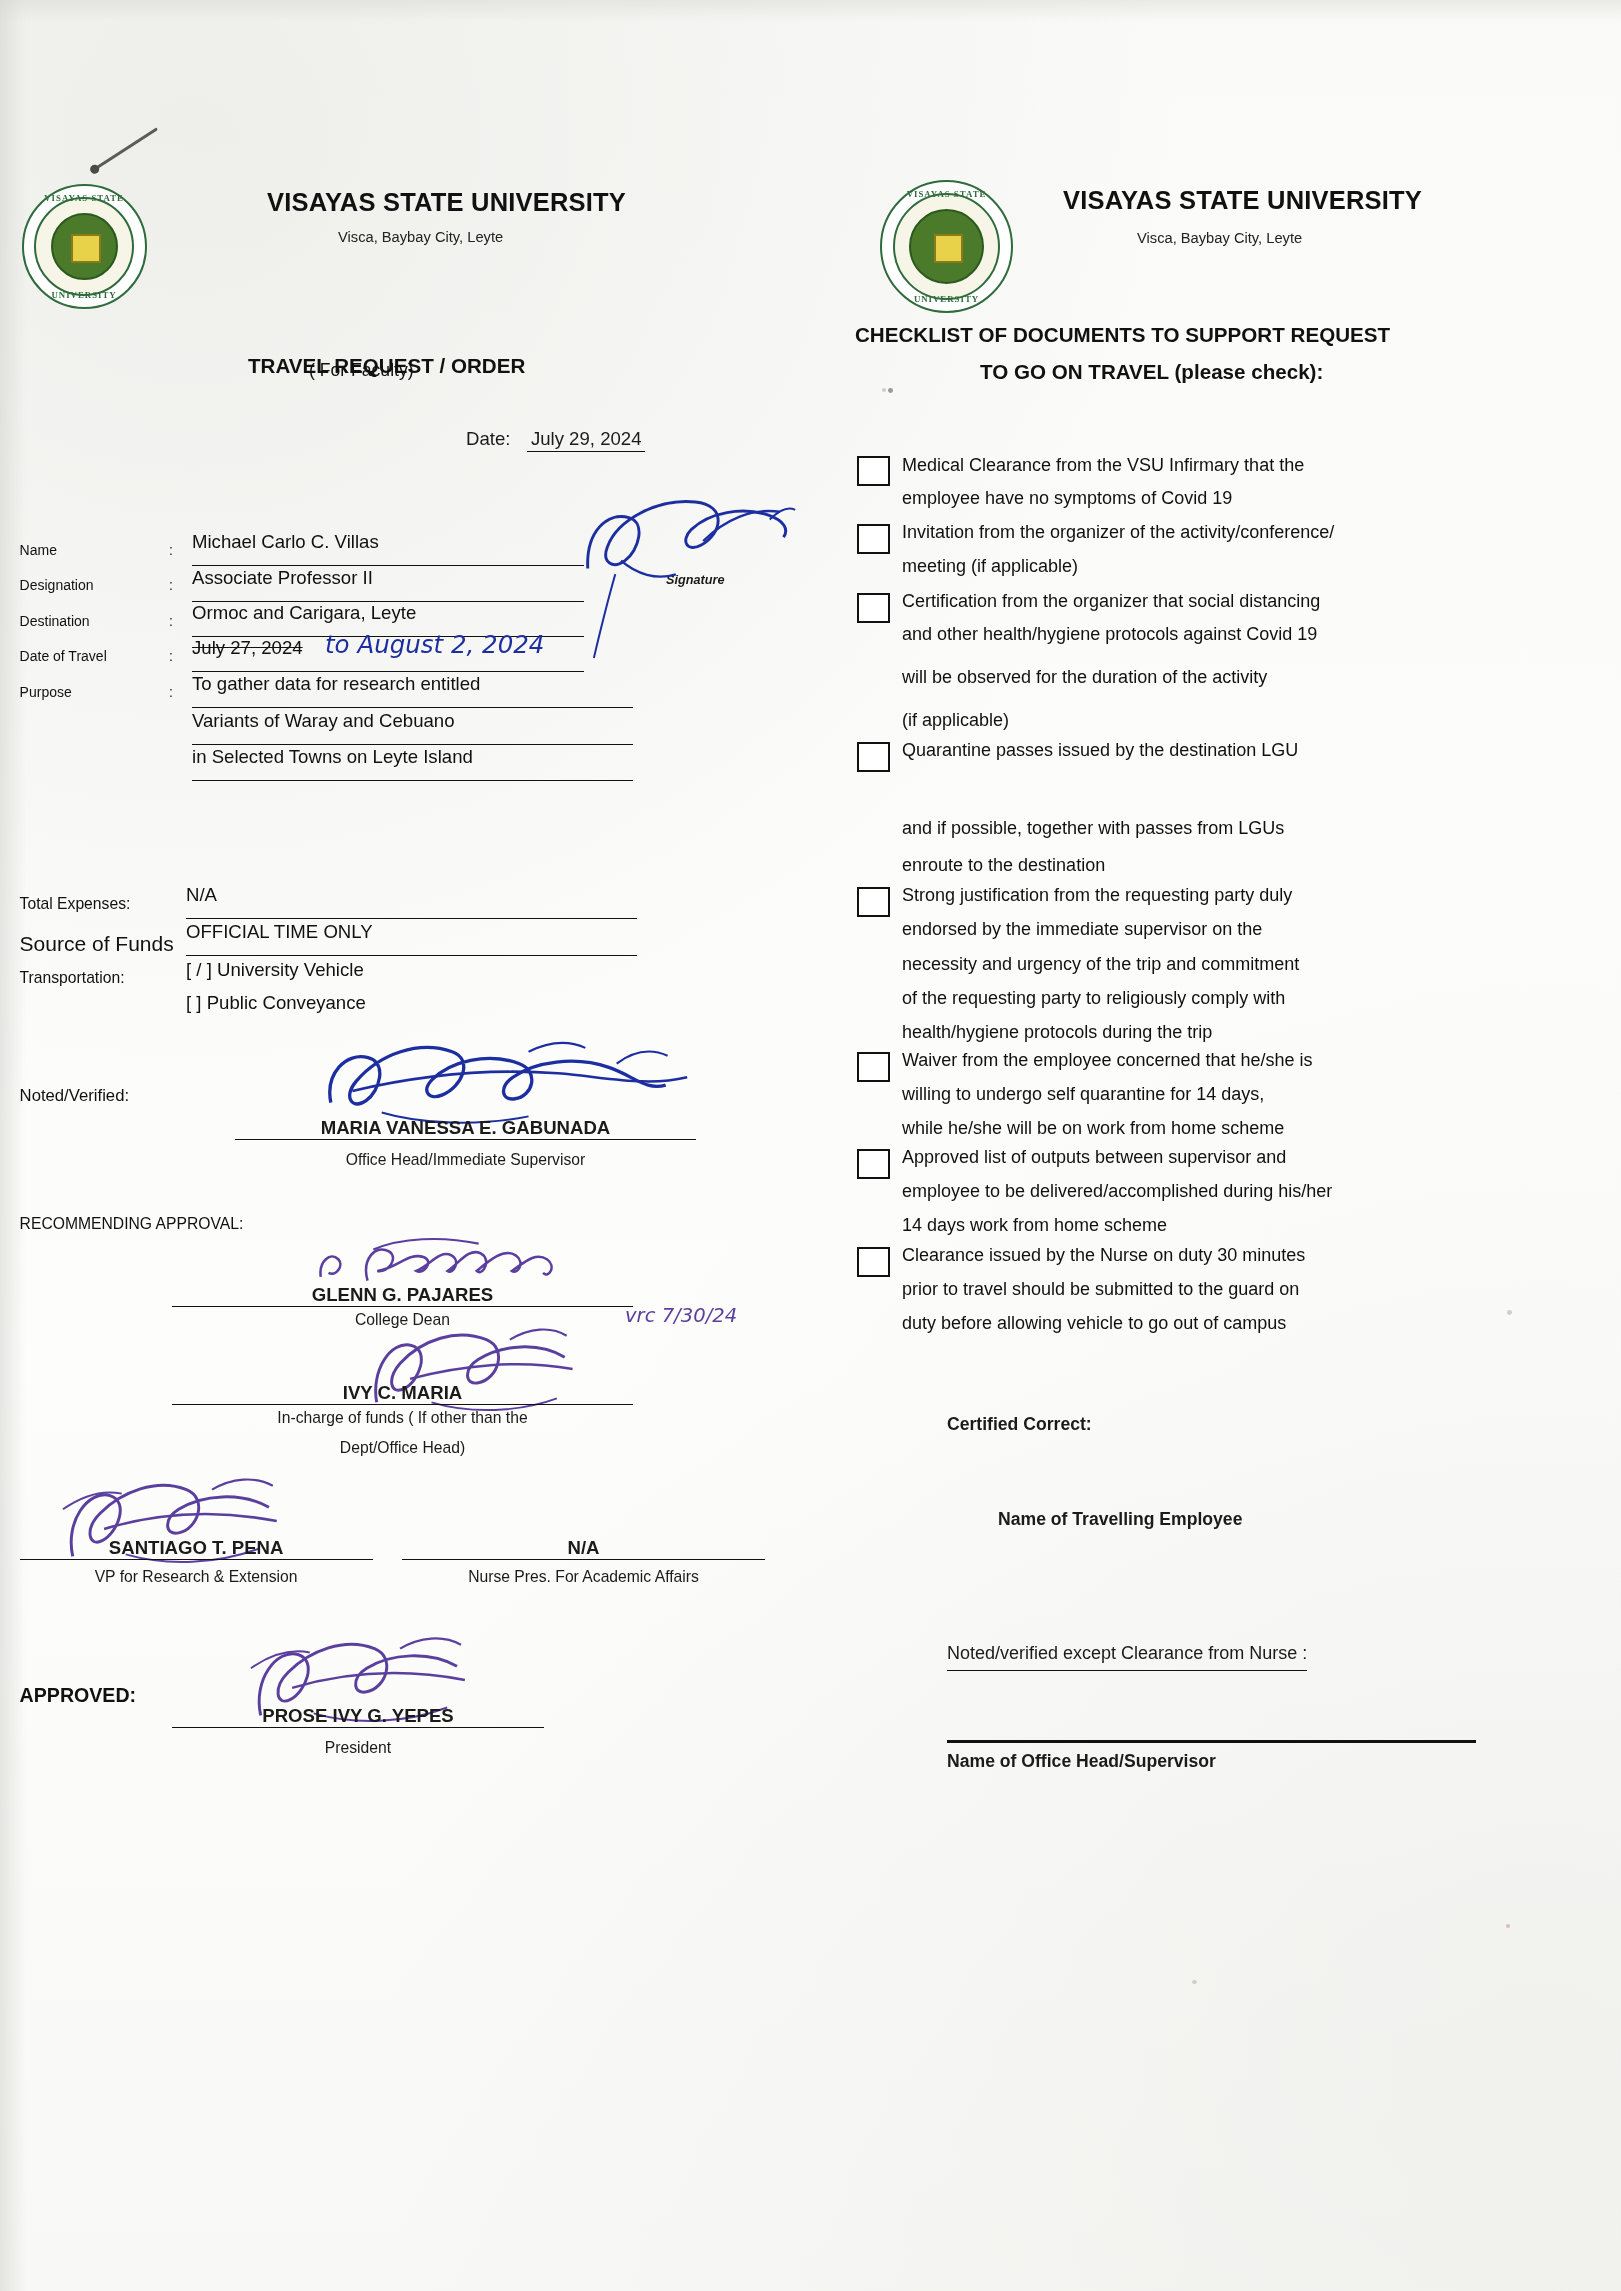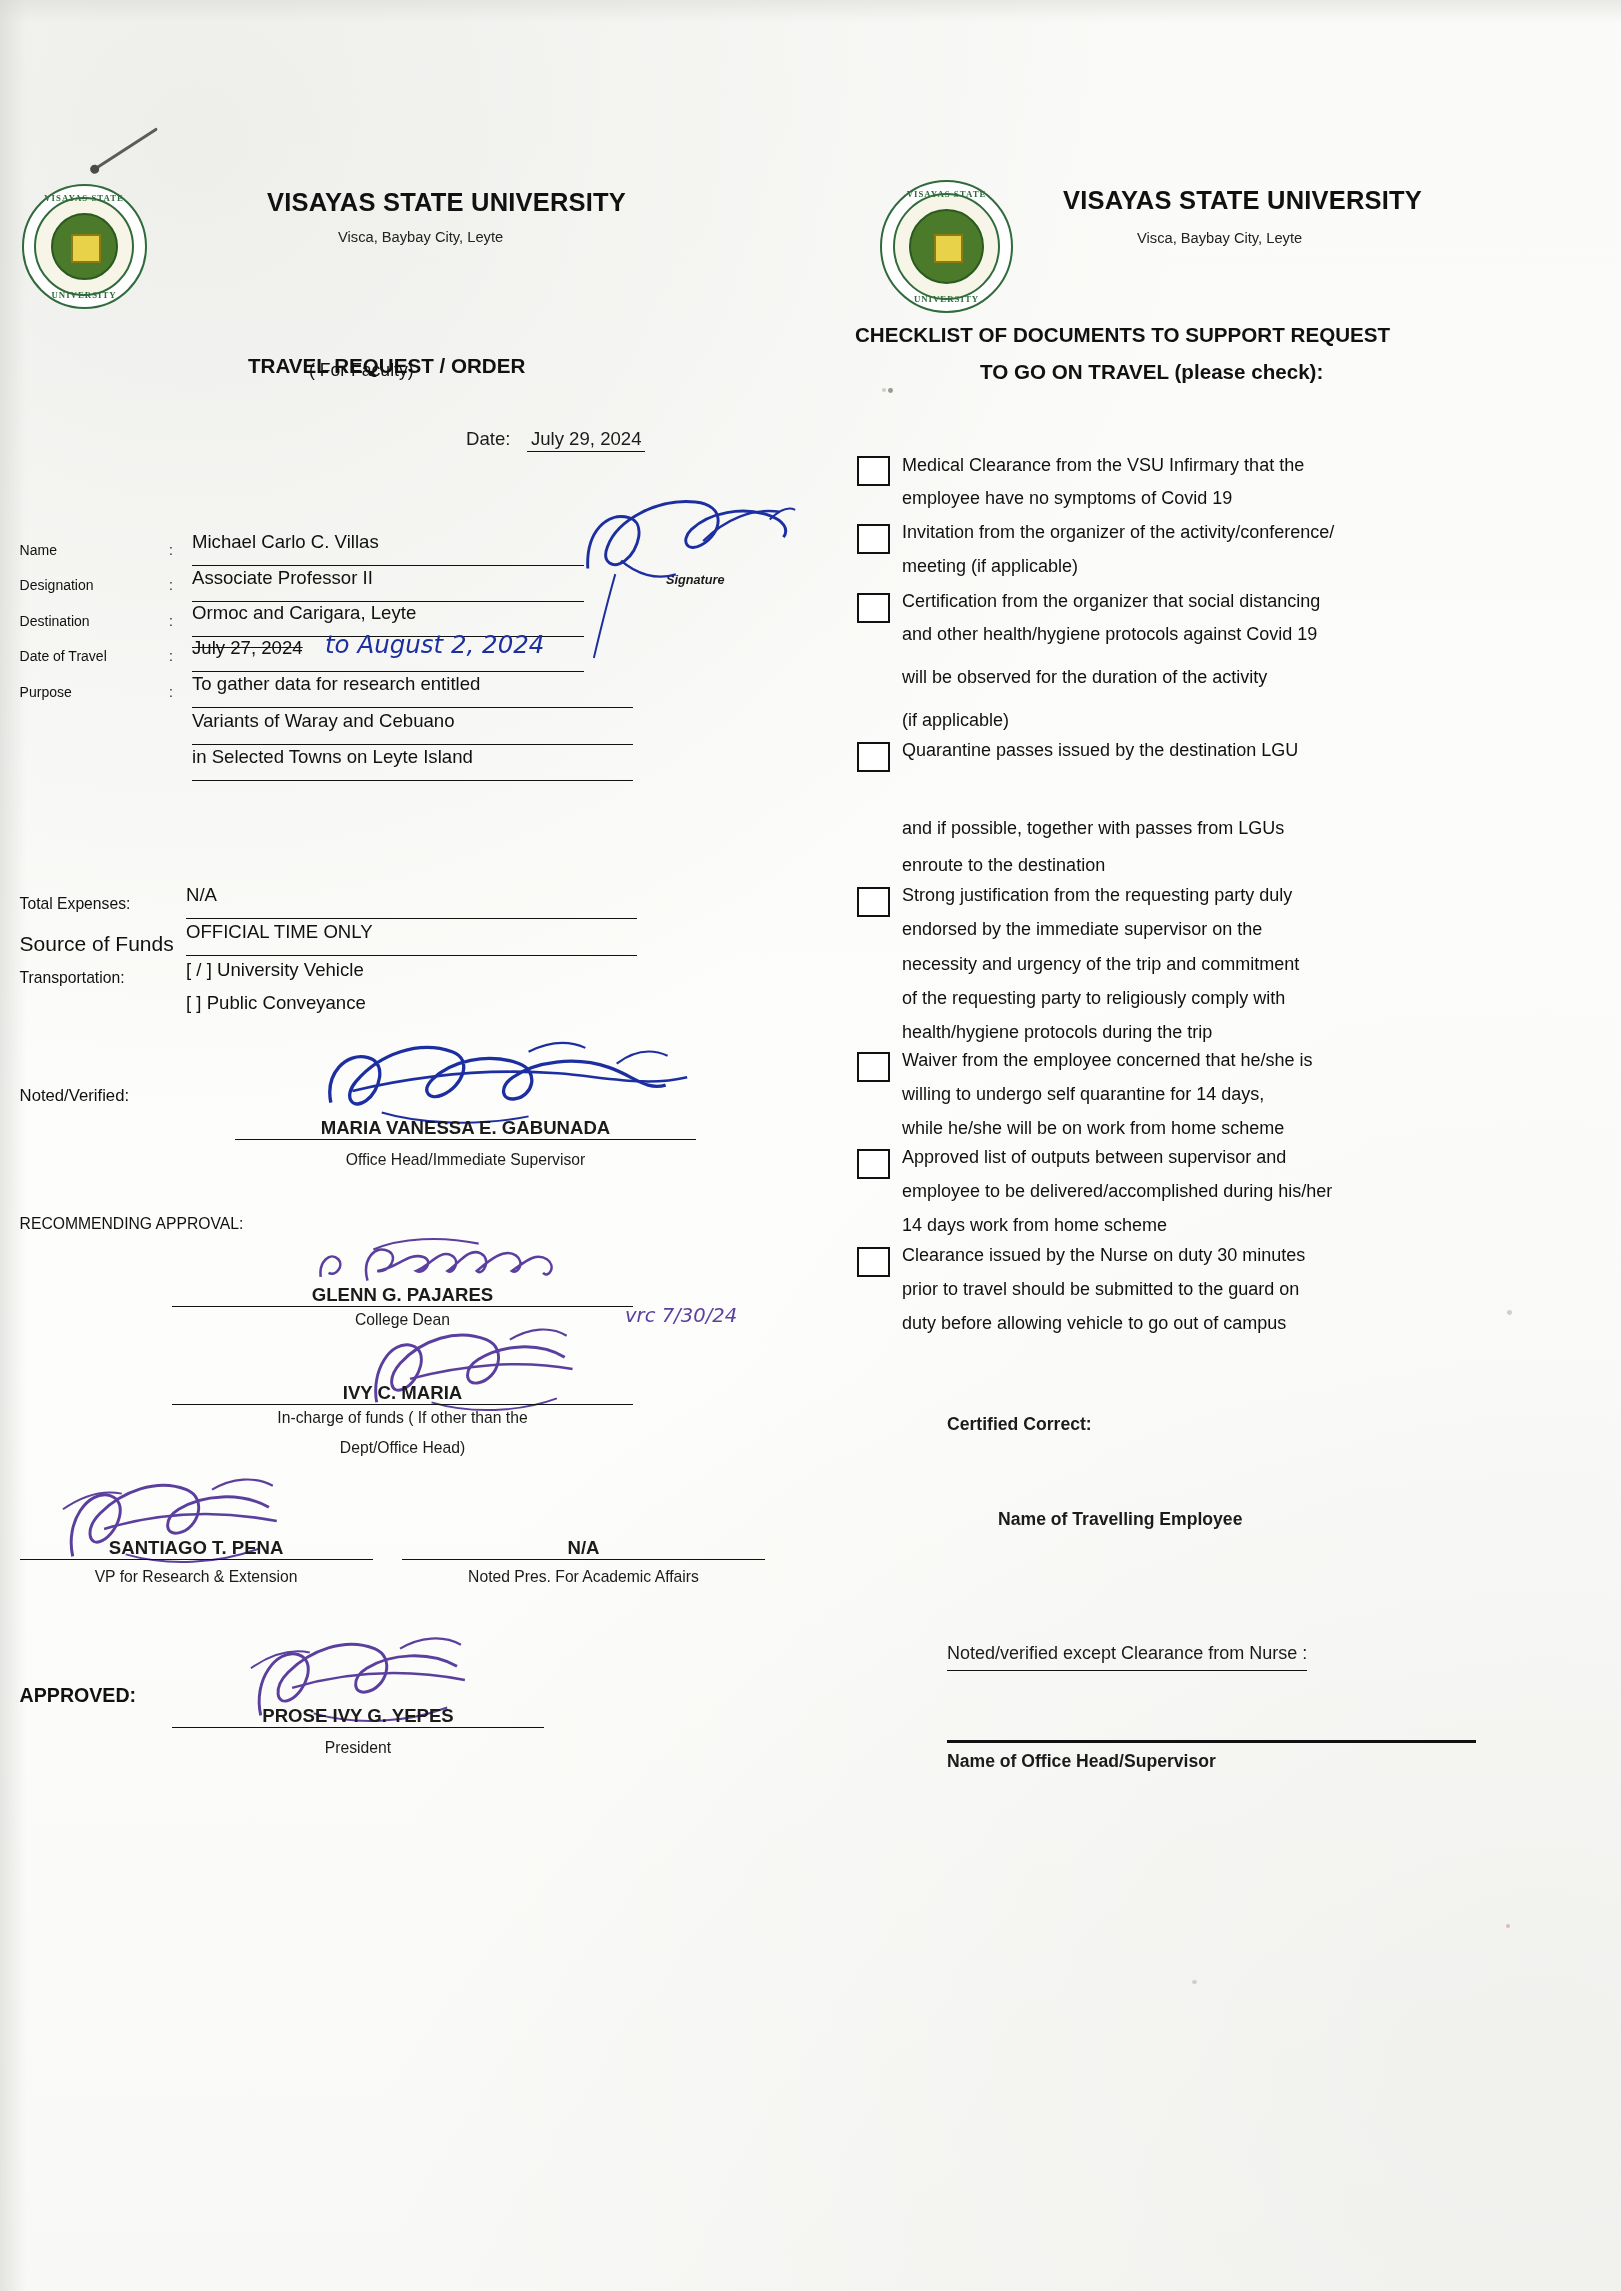--- a/index.html
+++ b/index.html
@@ -360,21 +360,21 @@
       <path class="ink-purple" stroke-width="2.6" d="M46,60 C100,44 160,40 222,52"></path>
       <path class="ink-purple" stroke-width="2.2" d="M156,20 C176,8 200,6 218,16"></path>
       <path class="ink-purple" stroke-width="2" d="M68,86 C110,98 162,96 204,80"></path>
       <path class="ink-purple" stroke-width="2" d="M4,40 C24,26 44,20 64,24"></path>
     </svg>
   </div>
   <div class="name-bold" style="left:19.6px;top:1537px;width:353px;">SANTIAGO T. PENA</div>
   <div class="role-center" style="left:19.6px;top:1568px;width:353px;">VP for Research &amp; Extension</div>
 
   <div class="name-bold" style="left:402px;top:1537px;width:363px;">N/A</div>
-  <div class="role-center" style="left:402px;top:1568px;width:363px;">Noted Pres. For Academic Affairs</div>
+  <div class="role-center" style="left:402px;top:1568px;width:363px;">Nurse Pres. For Academic Affairs</div>
 
   <div class="block-label" style="left:19.6px;top:1684px;font-weight:bold;font-size:19.6px;">APPROVED:</div>
   <div class="sig" style="left:245px;top:1627px;">
     <svg width="265" height="108" viewBox="0 0 270 110">
       <path class="ink-purple" stroke-width="3" d="M16,90 C8,54 32,22 54,28 C74,34 62,66 46,74 C32,81 28,62 44,46 C66,24 102,10 132,22 C154,31 144,62 124,66 C110,69 108,52 124,42 C148,27 188,24 216,40"></path>
       <path class="ink-purple" stroke-width="2.6" d="M48,62 C102,46 162,42 224,54"></path>
       <path class="ink-purple" stroke-width="2.2" d="M158,22 C178,10 202,8 220,18"></path>
       <path class="ink-purple" stroke-width="2" d="M70,88 C112,100 164,98 206,82"></path>
       <path class="ink-purple" stroke-width="2" d="M6,42 C26,28 46,22 66,26"></path>
     </svg>

